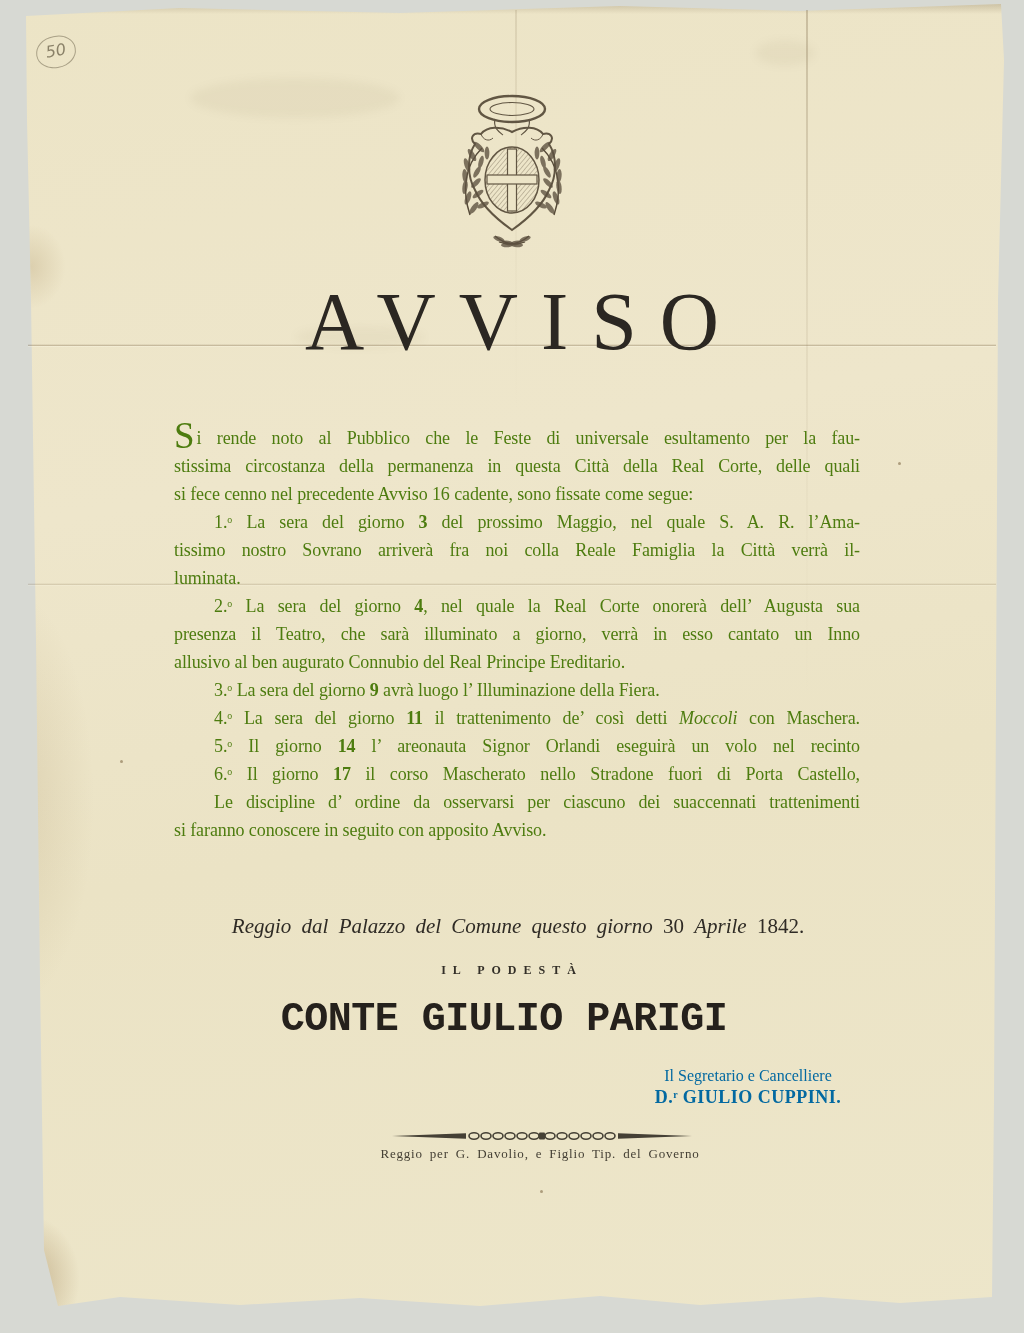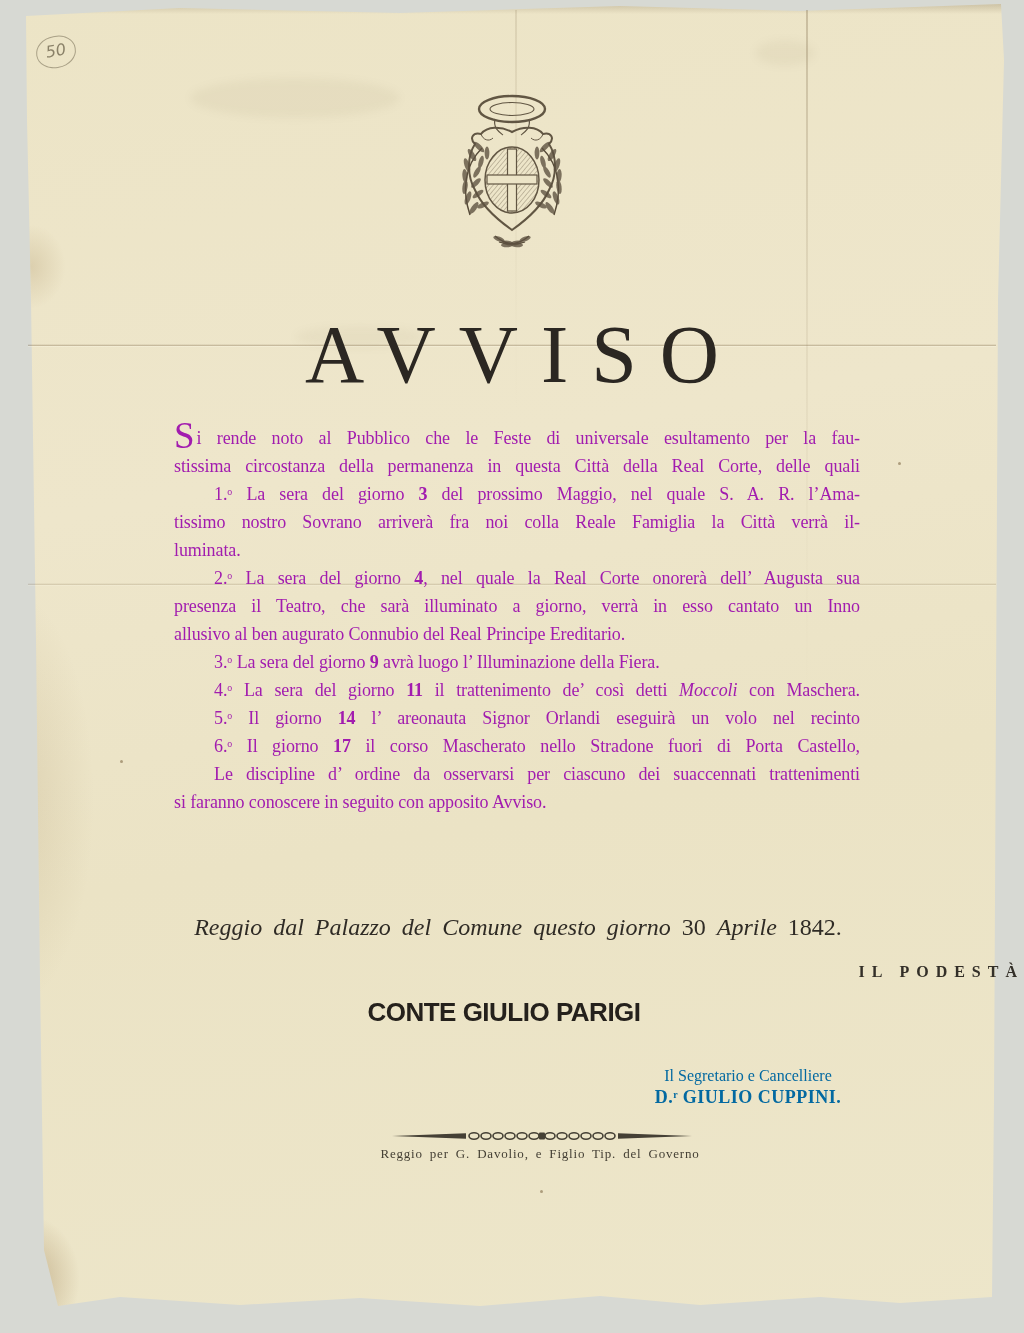--- a/index.html
+++ b/index.html
@@ -45,49 +45,49 @@
     color:#8a8168;font-family:"DejaVu Sans",sans-serif;font-style:italic;
     font-size:16px;text-align:center;line-height:28px;
   }
   
   #emblem{position:absolute;left:0;right:0;top:88px;text-align:center;}
   
   #title{
     position:absolute;left:0;right:0;top:281px;
     text-align:center;font-size:82px;line-height:1;
     letter-spacing:0.28em;text-indent:0.28em;
-    color:#2b2722;font-weight:400;margin-top:33px;
+    color:#2b2722;font-weight:400;
   }
   
   #body-lines{
     position:absolute;left:174px;top:424px;width:686px;
-    font-size:18px;line-height:28px;color:#a21caf;
+    font-size:18px;line-height:28px;color:#4d7c0f;
     letter-spacing:-0.1px;
   }
   .bline{text-align:justify;text-justify:inter-word;}
   .bline.just{text-align-last:justify;}
   .bline.indent{padding-left:40px;}
   .b{font-weight:bold;}
   .i{font-style:italic;}
   sup{font-size:0.55em;vertical-align:0.55em;line-height:0;letter-spacing:0;}
   .initial{font-size:37px;line-height:0;vertical-align:-0.10em;margin-right:2px;}
   
   #dateline{
     position:absolute;left:176px;width:684px;top:914px;
-    text-align:center;font-size:24px;color:#2f2b25;word-spacing:5px;
+    text-align:center;font-size:21px;color:#2f2b25;word-spacing:5px;
   }
   
   #role-title{
-    position:absolute;left:0;right:0;top:963px;text-align:right;
-    font-size:16px;font-weight:700;letter-spacing:7px;color:#332f28;
+    position:absolute;left:0;right:0;top:963px;text-align:center;
+    font-size:12px;font-weight:700;letter-spacing:7px;color:#332f28;
   }
   #signer-name{
     position:absolute;left:0;right:16px;top:997px;text-align:center;
-    font-size:26px;font-weight:700;letter-spacing:-0.5px;color:#25211c;
-    font-family:Liberation Sans, sans-serif;
+    font-size:40px;font-weight:700;letter-spacing:-0.5px;color:#25211c;
+    font-family:Liberation Mono, monospace;
   }
   #secretary{position:absolute;left:598px;width:300px;top:1066px;text-align:center;color:#0369a1;}
   #secretary-title{font-size:16px;line-height:20px;}
   #secretary-name{font-size:18px;font-weight:700;letter-spacing:0.5px;line-height:22px;}
   
   #divider{position:absolute;left:392px;top:1128px;width:300px;height:16px;}
   #imprint{
     position:absolute;left:240px;width:600px;top:1146px;text-align:center;
     font-size:13px;letter-spacing:0.8px;color:#454035;word-spacing:3px;
   }
@@ -163,20 +163,21 @@
       <use href="#branchL"></use>
       <use href="#branchL" transform="matrix(-1,0,0,1,150,0)"></use>
     </svg>
   </div>
 
   <div id="title">AVVISO</div>
 
   <div id="body-lines">
       <div class="bline just"><span class="initial">S</span><span>i rende noto al Pubblico che le Feste di universale esultamento per la fau-</span></div>
       <div class="bline just"><span>stissima circostanza della permanenza in questa Città della Real Corte, delle quali</span></div>
+      <div class="bline"><span>si fece cenno nel precedente Avviso 16 cadente, sono fissate come segue:</span></div>
       <div class="bline indent just"><span>1.</span><sup>o</sup><span> La sera del giorno </span><span class="b">3</span><span> del prossimo Maggio, nel quale S. A. R. l’Ama-</span></div>
       <div class="bline just"><span>tissimo nostro Sovrano arriverà fra noi colla Reale Famiglia la Città verrà il-</span></div>
       <div class="bline"><span>luminata.</span></div>
       <div class="bline indent just"><span>2.</span><sup>o</sup><span> La sera del giorno </span><span class="b">4</span><span>, nel quale la Real Corte onorerà dell’ Augusta sua</span></div>
       <div class="bline just"><span>presenza il Teatro, che sarà illuminato a giorno, verrà in esso cantato un Inno</span></div>
       <div class="bline"><span>allusivo al ben augurato Connubio del Real Principe Ereditario.</span></div>
       <div class="bline indent"><span>3.</span><sup>o</sup><span> La sera del giorno </span><span class="b">9</span><span> avrà luogo l’ Illuminazione della Fiera.</span></div>
       <div class="bline indent just"><span>4.</span><sup>o</sup><span> La sera del giorno </span><span class="b">11</span><span> il trattenimento de’ così detti </span><span class="i">Moccoli</span><span> con Maschera.</span></div>
       <div class="bline indent just"><span>5.</span><sup>o</sup><span> Il giorno </span><span class="b">14</span><span> l’ areonauta Signor Orlandi eseguirà un volo nel recinto</span></div>
       <div class="bline indent just"><span>6.</span><sup>o</sup><span> Il giorno </span><span class="b">17</span><span> il corso Mascherato nello Stradone fuori di Porta Castello,</span></div>

